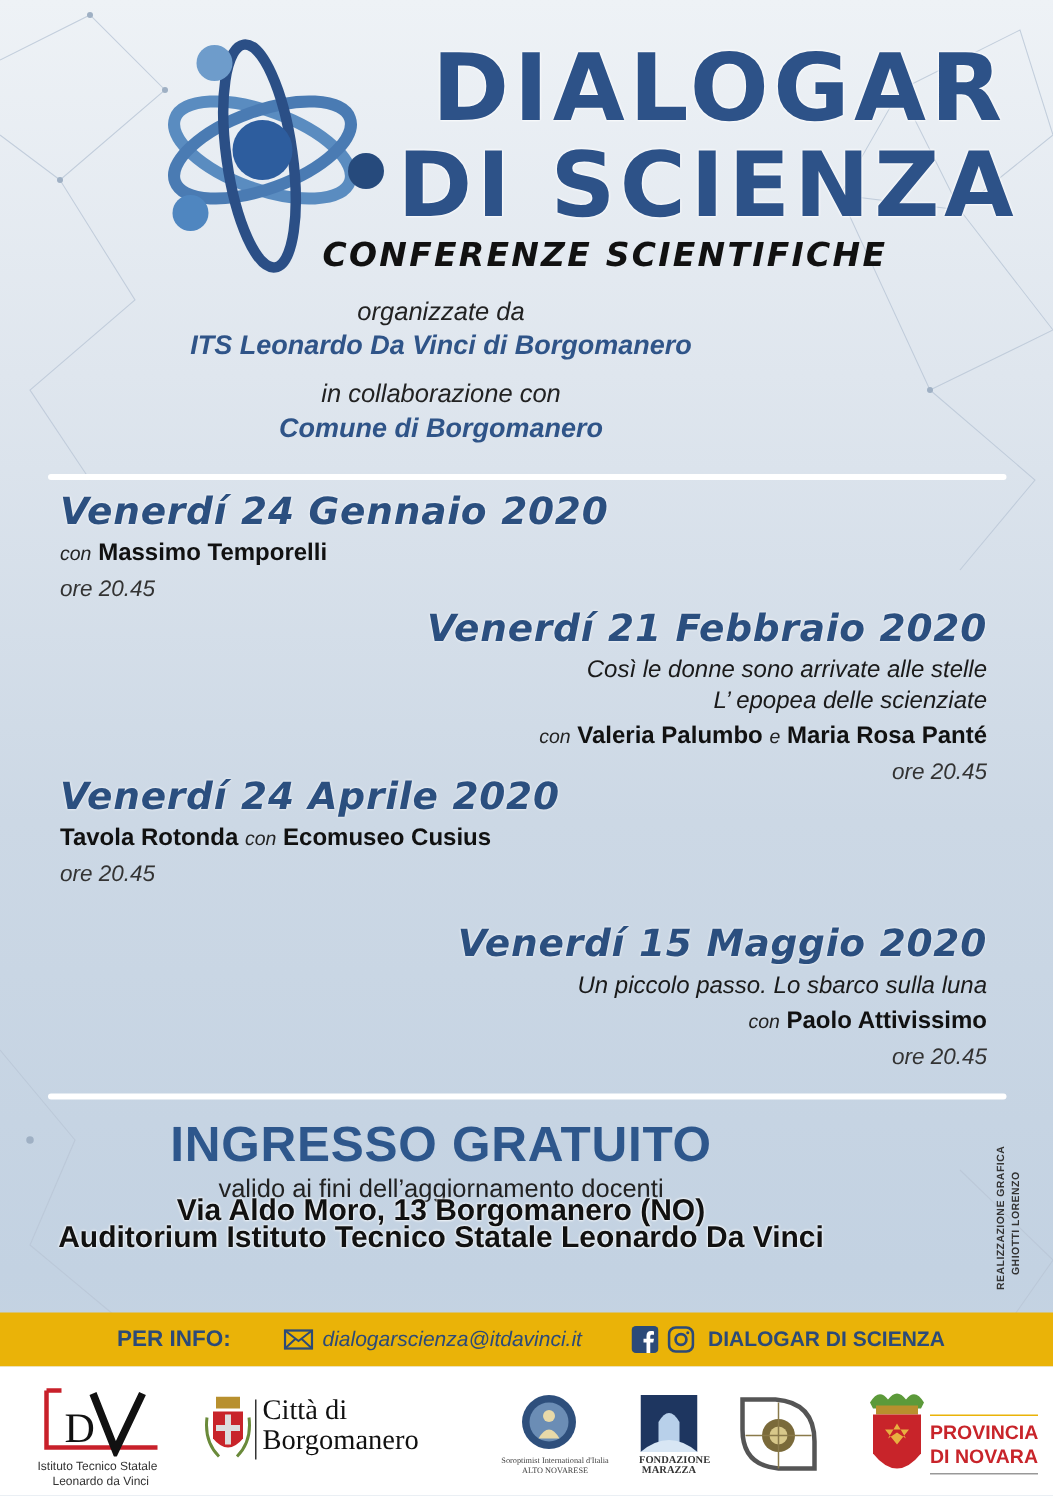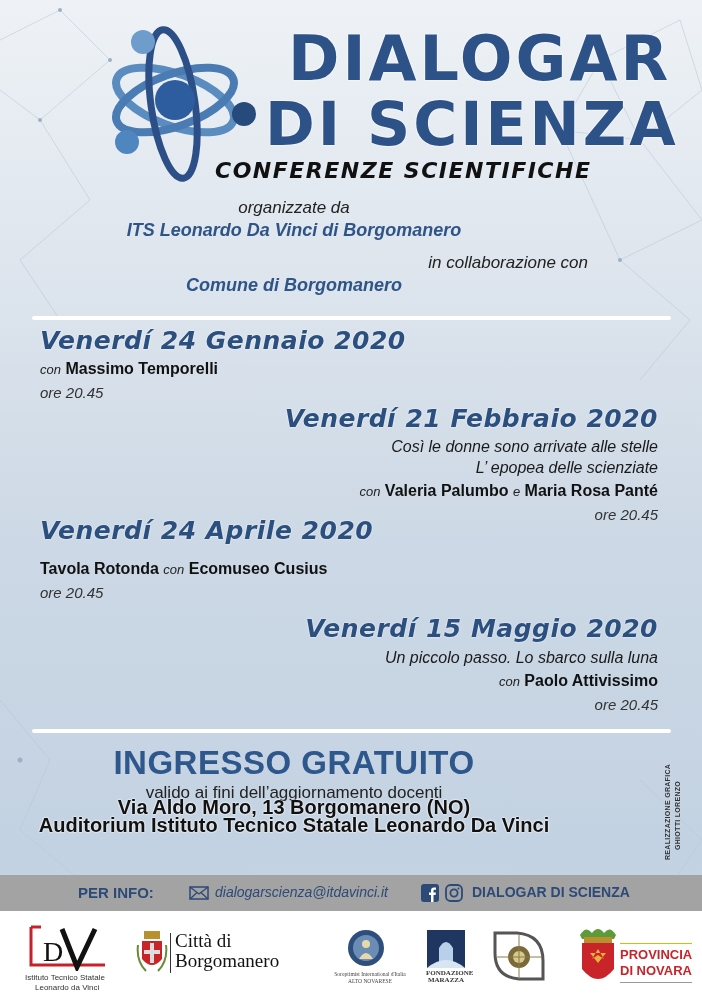--- a/index.html
+++ b/index.html
@@ -24,21 +24,21 @@
   .con{font-size:13px;font-style:italic;color:#222;}
   .b{font-weight:bold;font-size:16px;color:#111;}
   .ore{font-size:15px;font-style:italic;color:#333;white-space:nowrap;}
   .r{text-align:right;}
   .ingresso{top:744px;font-size:33px;font-weight:bold;color:#2e578c;letter-spacing:0.5px;}
   .valido{top:783px;font-size:17px;color:#222;}
   .addr{font-size:20px;font-weight:bold;color:#111;text-shadow:0 0 2px #fff,0 0 2px #fff;}
   .credit{left:662px;top:752px;width:30px;height:110px;}
   .credit span{position:absolute;white-space:nowrap;font-size:7px;font-weight:bold;color:#333;
     transform:rotate(-90deg);transform-origin:left top;letter-spacing:0.3px;}
-  .infobar{left:0;top:875px;width:702px;height:36px;background:#a3a3a3;}
+  .infobar{left:0;top:875px;width:702px;height:36px;background:#eab308;}
   .infobar .lbl{position:absolute;left:78px;top:9px;font-size:15px;font-weight:bold;color:#2c4a78;}
   .infobar .mail{position:absolute;left:215px;top:9px;font-size:14px;font-style:italic;color:#2c4a78;}
   .infobar .social{position:absolute;left:448px;top:9px;font-size:14px;font-weight:bold;color:#2c4a78;}
   .footer{left:0;top:911px;width:702px;height:86px;background:#fff;}
   .logo-text{position:absolute;white-space:nowrap;}
 </style>
 </head>
 <body>
 
 <svg class="net" viewBox="0 0 702 997">
@@ -73,21 +73,21 @@
   <circle cx="17" cy="120" r="12" fill="#4f86c0"></circle>
   <circle cx="134" cy="92" r="12" fill="#264a7c"></circle>
 </svg>
 
 <div class="abs title t1">DIALOGAR</div>
 <div class="abs title t2">DI SCIENZA</div>
 <div class="abs sub">CONFERENZE SCIENTIFICHE</div>
 
 <div class="abs center org-small" style="top:198px;">organizzate da</div>
 <div class="abs center org-big" style="top:220px;">ITS Leonardo Da Vinci di Borgomanero</div>
-<div class="abs center org-small" style="top:253px;text-align:right;">in collaborazione con</div>
+<div class="abs center org-small" style="top:253px;">in collaborazione con</div>
 <div class="abs center org-big" style="top:275px;">Comune di Borgomanero</div>
 
 <div class="abs hr" style="top:316px;"></div>
 
 <div class="abs" style="left:40px;top:326px;">
   <div class="date">Venerdí 24 Gennaio 2020</div>
   <div style="margin-top:5px;white-space:nowrap;">
     <span class="con">con</span>
     <span class="b">Massimo Temporelli</span>
   </div>
@@ -102,21 +102,21 @@
     <span class="con">con</span>
     <span class="b">Valeria Palumbo</span>
     <span class="con">e</span>
     <span class="b">Maria Rosa Panté</span>
   </div>
   <div class="ore" style="margin-top:6px;">ore 20.45</div>
 </div>
 
 <div class="abs" style="left:40px;top:516px;">
   <div class="date">Venerdí 24 Aprile 2020</div>
-  <div style="margin-top:15px;white-space:nowrap;">
+  <div style="margin-top:5px;white-space:nowrap;">
     <span class="b">Tavola Rotonda</span>
     <span class="con">con</span>
     <span class="b">Ecomuseo Cusius</span>
   </div>
   <div class="ore" style="margin-top:6px;">ore 20.45</div>
 </div>
 
 <div class="abs r" style="right:44px;top:614px;">
   <div class="date">Venerdí 15 Maggio 2020</div>
   <div class="ev" style="margin-top:6px;">Un piccolo passo. Lo sbarco sulla luna</div>

